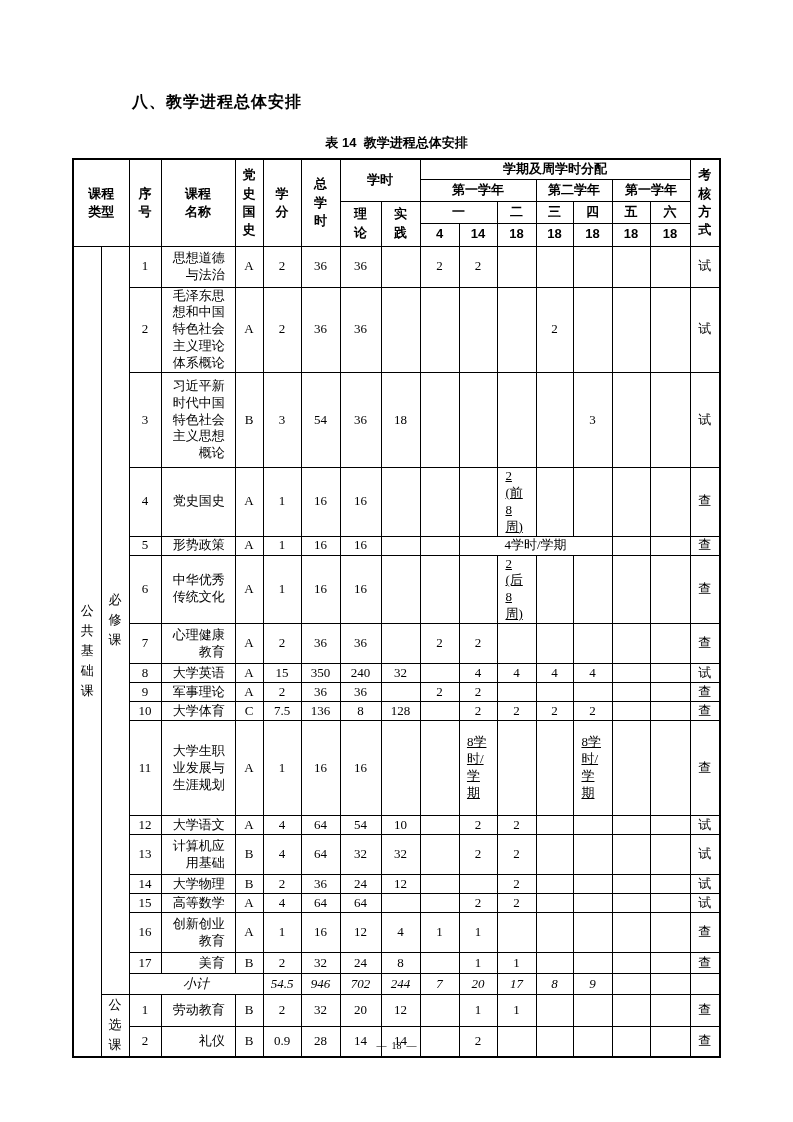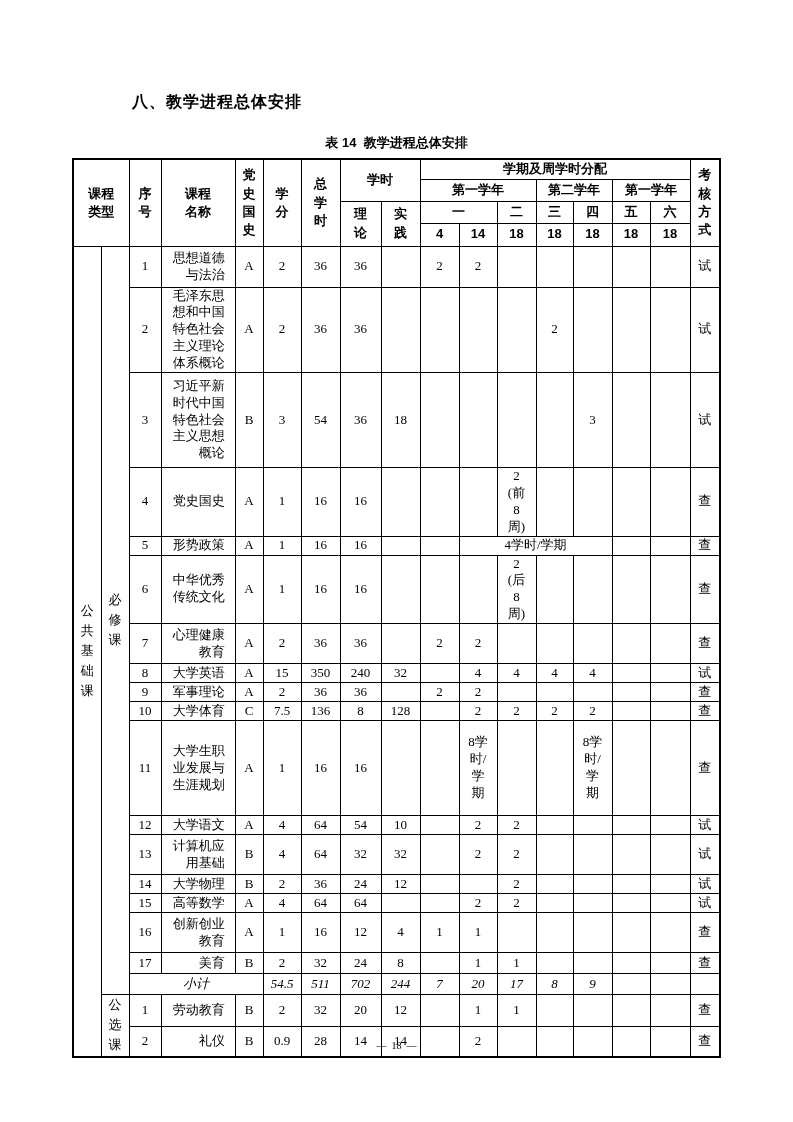--- a/index.html
+++ b/index.html
@@ -12,21 +12,21 @@
              font-weight:bold; font-family:"Liberation Sans","DejaVu Sans",sans-serif; white-space:pre; }
   table.sched { position:absolute; left:72px; top:158px; width:647px; border-collapse:collapse;
                 table-layout:fixed; border:2px solid #000; }
   .sched th, .sched td { border:1px solid #000; padding:0 1px; text-align:center; vertical-align:middle;
                          font-size:13px; line-height:1.3; font-weight:normal; overflow:hidden; }
   .sched thead th { font-family:"Liberation Sans","DejaVu Sans",sans-serif; font-weight:bold; }
   .stack { display:inline-block; word-break:break-all; line-height:1.4; text-align:center; }
   .w1 { width:1.05em; }
   .w2 { width:2.15em; }
   .namew { display:inline-block; width:4.1em; word-break:break-all; text-align:right; }
-  .notew { display:inline-block; width:1.7em; word-break:break-all; text-align:center; }
+  .notew { display:inline-block; width:1.7em; word-break:break-all; text-align:left;text-decoration:underline; }
   .grp { font-weight:bold; }
   .grp .stack { line-height:1.55; }
   .pagenum { position:absolute; left:0; top:1040px; width:100%; text-align:center; font-size:10px; white-space:pre; }
 </style>
 </head>
 <body>
 
 <div class="page">
   <div class="heading">八、教学进程总体安排</div>
   <div class="caption">表 14  教学进程总体安排</div>
@@ -373,21 +373,21 @@
           <td>1</td>
           <td></td>
           <td></td>
           <td></td>
           <td></td>
           <td>查</td>
         </tr>
         <tr style="height: 21px; font-style: italic;">
           <td colspan="3">小计</td>
           <td>54.5</td>
-          <td>511</td>
+          <td>946</td>
           <td>702</td>
           <td>244</td>
           <td>7</td>
           <td>20</td>
           <td>17</td>
           <td>8</td>
           <td>9</td>
           <td></td>
           <td></td>
           <td></td>

